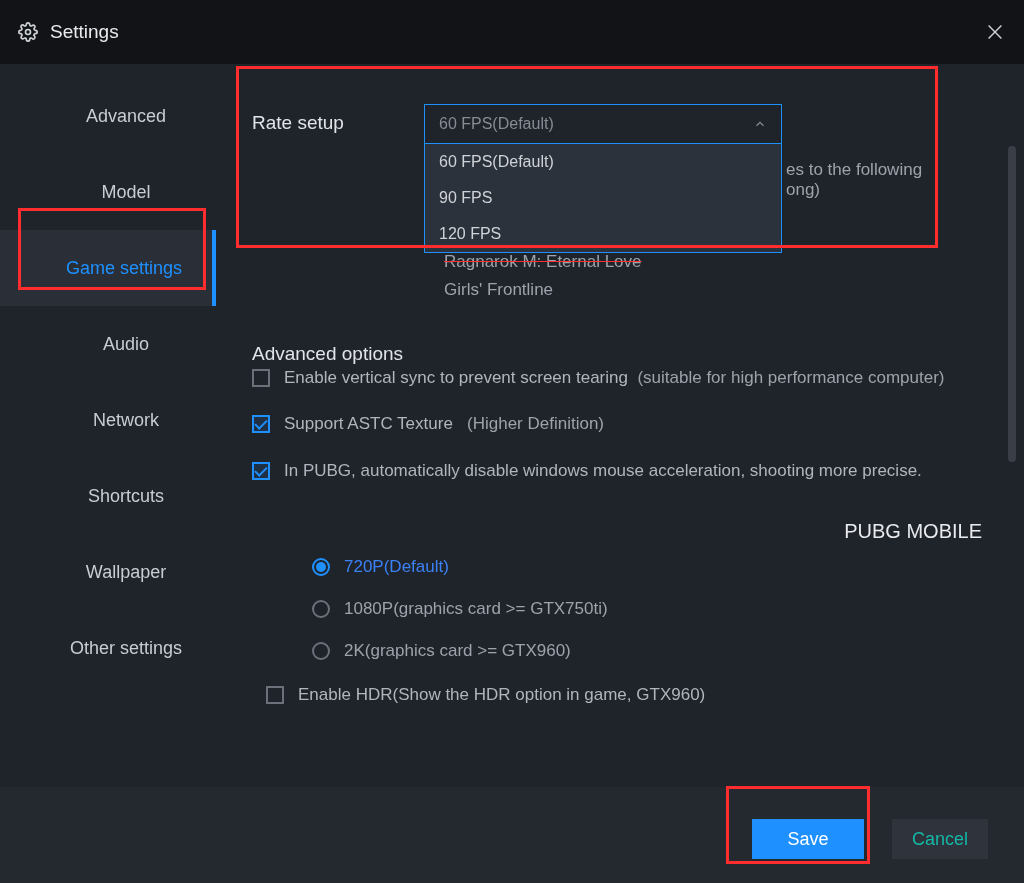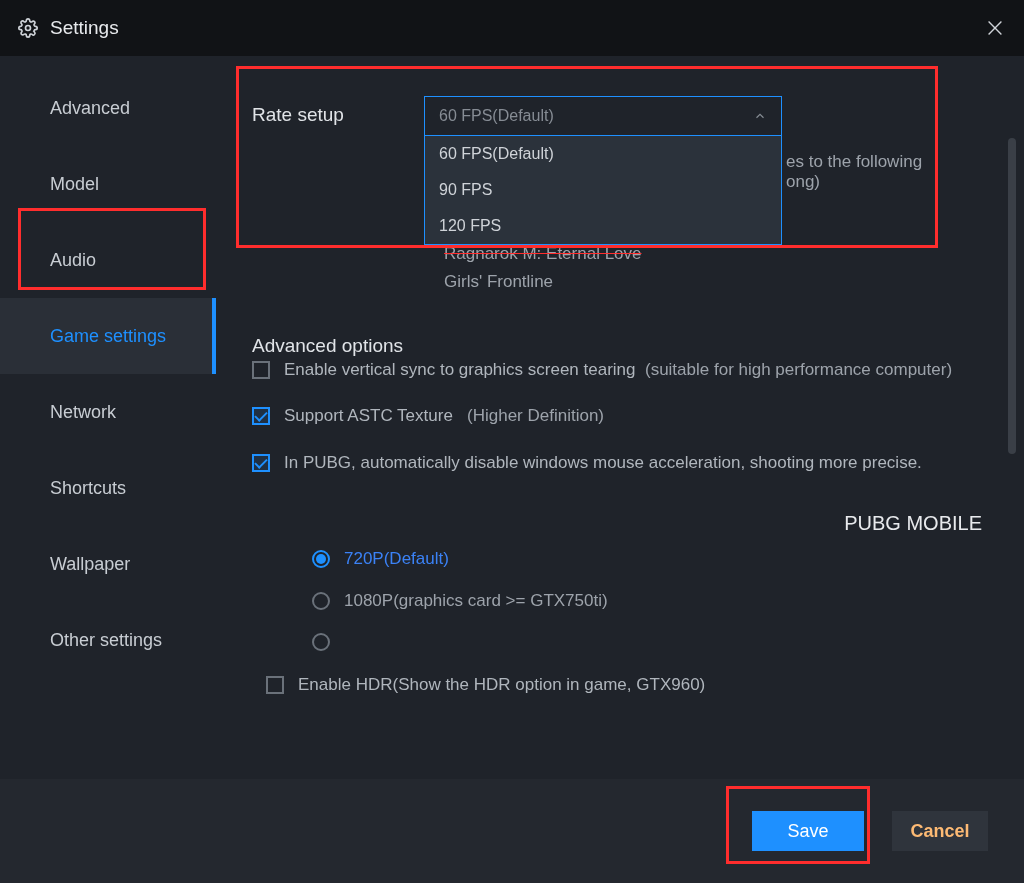--- a/index.html
+++ b/index.html
@@ -6,41 +6,41 @@
   html, body { width: 1024px; height: 883px; overflow: hidden; }
   body {
     background: #181b20;
     font-family: "Segoe UI", Arial, sans-serif;
     color: #c8cdd3;
     position: relative;
   }
   
   .titlebar {
     display: flex; align-items: center;
-    height: 56px; padding: 0 18px;
+    height: 64px; padding: 0 18px;
     background: #111316;
   }
   .gear-icon {
     width: 20px; height: 20px; margin-right: 12px;
     color: #cfd3d8;
   }
   .title-text { font-size: 19px; font-weight: 400; color: #e8eaed; }
   .close-icon {
     margin-left: auto; width: 22px; height: 22px; cursor: pointer;
     color: #cfd3d8;
   }
   
   .body-area {
     display: flex; height: 723px;
     background: #1f232a;
   }
   .sidebar { width: 216px; padding-top: 14px; }
   .sidebar-item {
     height: 76px; display: flex; align-items: center;
-    padding-left: 50px; font-size: 18px; color: #c8cdd3; cursor: pointer;
+    padding-left: 36px; font-size: 18px; color: #c8cdd3; cursor: pointer; justify-content: center;
   }
   .sidebar-item.active {
     background: #2a2f37; color: #1e90ff;
     border-right: 4px solid #1e90ff;
   }
   .content {
     flex: 1; padding: 40px 42px 30px 36px; position: relative;
     overflow: hidden;
   }
   .scrollbar-track {
@@ -124,23 +124,23 @@
     height: 104px; background: #24282f;
     display: flex; align-items: center; justify-content: flex-end;
     padding-right: 36px; gap: 28px;
   }
   .btn-save {
     width: 112px; height: 40px; background: #1e90ff; color: #fff;
     display: flex; align-items: center; justify-content: center;
     font-size: 18px; cursor: pointer;
   }
   .btn-cancel {
-    width: 96px; height: 40px; background: #2f343c; color: #fdba74;
+    width: 96px; height: 40px; background: #2f343c; color: #14b8a6;
     display: flex; align-items: center; justify-content: center;
-    font-size: 18px; cursor: pointer; font-weight: bold;
+    font-size: 18px; cursor: pointer;
   }
   
   .hl {
     position: absolute; border: 3px solid #ff2d2d; pointer-events: none;
   }
 </style>
 </head>
 <body>
 
 <div class="titlebar">
@@ -157,25 +157,25 @@
 
 <div class="body-area">
 
   <div class="sidebar">
     <div class="sidebar-item">
         <span>Advanced</span>
       </div>
     <div class="sidebar-item">
         <span>Model</span>
       </div>
-    <div class="sidebar-item">
-        <span>Audio</span>
-      </div>
     <div class="sidebar-item active">
         <span>Game settings</span>
+      </div>
+    <div class="sidebar-item">
+        <span>Audio</span>
       </div>
     <div class="sidebar-item">
         <span>Network</span>
       </div>
     <div class="sidebar-item">
         <span>Shortcuts</span>
       </div>
     <div class="sidebar-item">
         <span>Wallpaper</span>
       </div>
@@ -214,21 +214,21 @@
         </div>
       </div>
     </div>
 
     <div class="row" style="margin-top:26px;flex-direction:column;">
       <div class="row-label" style="line-height:1.25;">Advanced options</div>
       <div class="row-body">
         <div class="chk-row">
           <div class="chk"></div>
           <div class="chk-text">
-            <span>Enable vertical sync to graphics screen tearing</span>&nbsp;&nbsp;<span class="note">(suitable for high performance computer)</span>
+            <span>Enable vertical sync to prevent screen tearing</span>&nbsp;&nbsp;<span class="note">(suitable for high performance computer)</span>
           </div>
         </div>
         <div class="chk-row">
           <div class="chk checked"></div>
           <div class="chk-text">
             <span>Support ASTC Texture</span>&nbsp;&nbsp;&nbsp;<span class="note">(Higher Definition)</span>
           </div>
         </div>
         <div class="chk-row">
           <div class="chk checked"></div>
@@ -242,20 +242,21 @@
     <div class="radio-row">
       <div class="radio-outer sel"></div>
       <span class="radio-label">720P(Default)</span>
     </div>
     <div class="radio-row">
       <div class="radio-outer"></div>
       <span class="radio-label dim">1080P(graphics card &gt;= GTX750ti)</span>
     </div>
     <div class="radio-row">
       <div class="radio-outer"></div>
+      <span class="radio-label dim">2K(graphics card &gt;= GTX960)</span>
     </div>
 
     <div class="hdr-row">
       <div class="chk"></div>
       <span class="chk-text">Enable HDR(Show the HDR option in game, GTX960)</span>
     </div>
 
     <div class="scrollbar-track">
       <div class="scrollbar-thumb"></div>
     </div>

